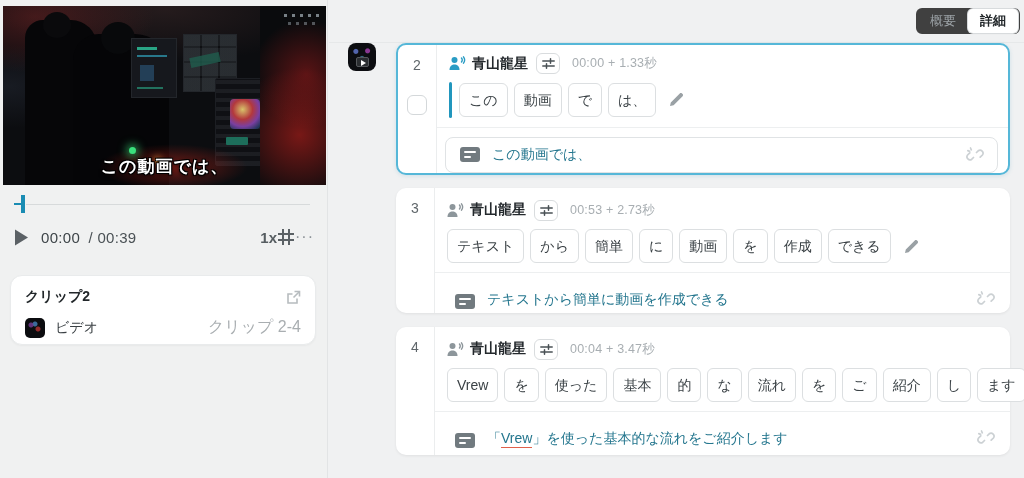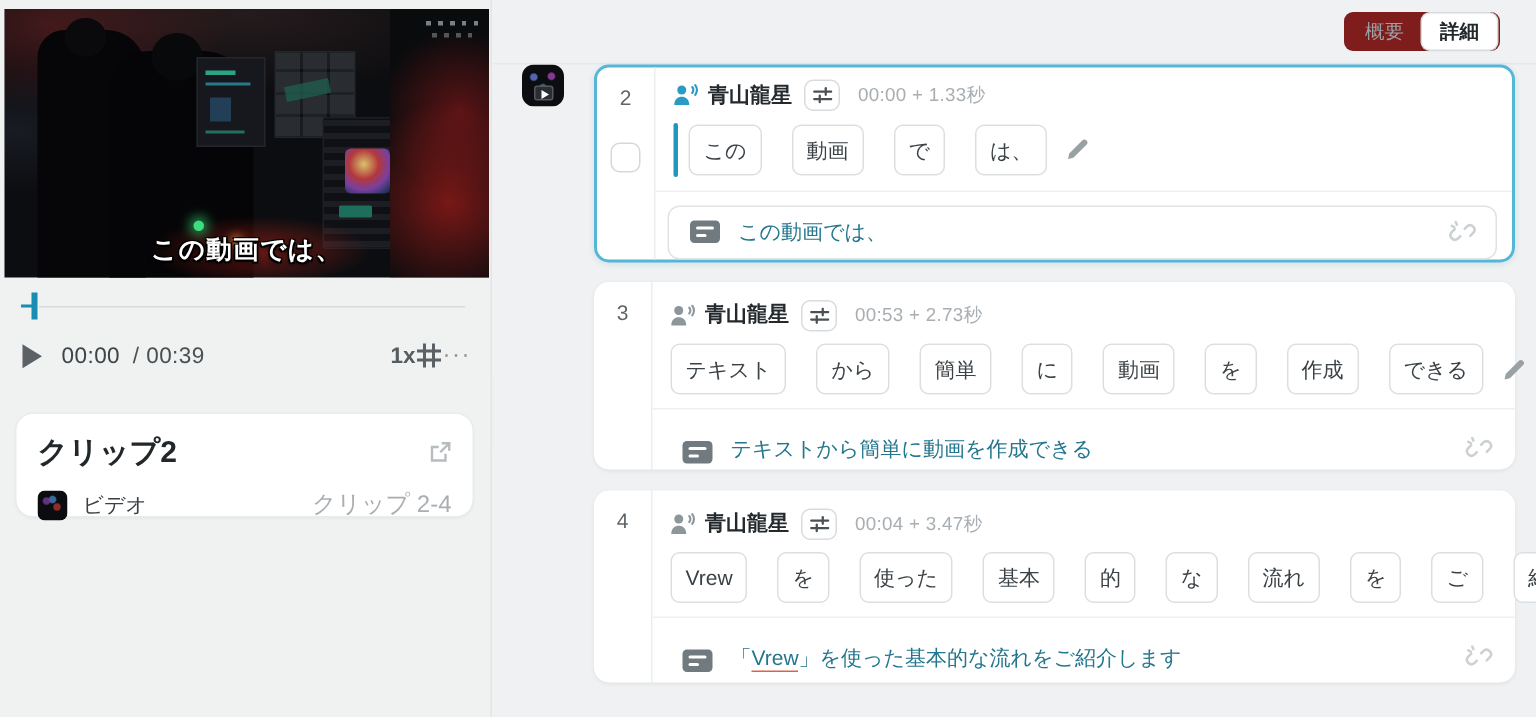--- a/index.html
+++ b/index.html
@@ -64,37 +64,37 @@
 
   .controls { position:absolute; left:14px; top:224px; width:300px; height:26px; display:flex; align-items:center; }
   .ctrl-time { margin-left:12px; font-size:15px; color:#3e4549; letter-spacing:.3px; }
   .ctrl-time .dur { color:#4a5155; margin-left:4px; }
   .ctrl-right { margin-left:auto; display:flex; align-items:center; }
   .speed { font-size:15px; font-weight:bold; color:#565d61; }
   .more-dots { font-size:16px; color:#8d9398; letter-spacing:1px; line-height:10px; }
 
   .clip-card { position:absolute; left:10px; top:275px; width:306px; height:70px; background:#fff; border:1px solid #e9ebec; border-radius:12px; box-shadow:0 1px 2px rgba(0,0,0,.04); padding:12px 14px; }
   .clip-card .row1 { display:flex; align-items:center; }
-  .clip-title { font-size:20px; font-weight:bold; color:#22272a; }
+  .clip-title { font-size:14px; font-weight:bold; color:#22272a; }
   .clip-card .row2 { display:flex; align-items:center; margin-top:11px; }
   .mini-thumb { width:20px; height:20px; border-radius:5px; background:#0b0c0f;
     background-image: radial-gradient(circle at 30% 35%, rgba(120,60,150,.8) 0 2px, transparent 3px),
                       radial-gradient(circle at 65% 55%, rgba(180,50,50,.8) 0 2px, transparent 3px),
                       radial-gradient(circle at 50% 30%, rgba(70,130,190,.8) 0 2px, transparent 3px); }
   .media-label { margin-left:10px; font-size:14px; color:#3a4044; }
   .range-label { margin-left:auto; font-size:16px; color:#a9aeb1; }
 
   
   .panel-handle { position:absolute; left:329px; top:247px; width:26px; height:58px; background:#e4e6e7; border-radius:6px 9px 9px 6px; display:flex; align-items:center; justify-content:center; cursor:pointer; }
 
   
   .right-panel { position:absolute; left:329px; top:0; width:695px; height:478px; background:#f0f1f2; }
   .top-divider { position:absolute; left:0; top:42px; width:695px; height:1px; background:#e6e8e9; }
 
-  .view-toggle { position:absolute; top:8px; right:24px; height:26px; background:#7f1d1d; border-radius:6px; display:flex; align-items:center; padding:2px; }
+  .view-toggle { position:absolute; top:8px; right:4px; height:26px; background:#404040; border-radius:6px; display:flex; align-items:center; padding:2px; }
   .seg { font-size:13px; padding:3px 12px; border-radius:5px; color:#9ba1a5; cursor:pointer; }
   .seg.active { background:#fff; color:#23282b; font-weight:bold; box-shadow:0 0 0 1px #d8dbdd, 0 1px 2px rgba(0,0,0,.06); }
 
   .sel-thumb { position:absolute; left:19px; top:43px; width:28px; height:28px; border-radius:8px; background:#0c0d11; overflow:hidden; cursor:pointer;
     background-image: radial-gradient(circle at 28% 30%, rgba(90,110,190,.9) 0 2px, transparent 3px),
                       radial-gradient(circle at 70% 28%, rgba(150,60,160,.9) 0 2px, transparent 3px),
                       radial-gradient(circle at 50% 55%, rgba(70,140,170,.7) 0 2px, transparent 3px); }
   .sel-thumb .play-overlay { position:absolute; left:8px; bottom:4px; width:13px; height:10px; background:#2a2d31; border-radius:2px; border:1px solid #55585c; }
   .sel-thumb .play-overlay::before { content:""; position:absolute; left:4px; top:2px; border-left:5px solid #fff; border-top:3px solid transparent; border-bottom:3px solid transparent; }
 
@@ -110,21 +110,21 @@
 
   .row-content { flex:1; display:flex; flex-direction:column; min-width:0; position:relative; }
   .hdr { display:flex; align-items:center; height:24px; margin:10px 0 0 12px; }
   .row-2 .hdr { margin-top:8px; }
   .speaker-name { margin-left:6px; font-size:14px; font-weight:bold; color:#24292d; }
   .tune-btn { margin-left:8px; width:24px; height:21px; border:1px solid #d9dcde; border-radius:6px; background:#fff; display:flex; align-items:center; justify-content:center; cursor:pointer; }
   .timing { margin-left:12px; font-size:12.5px; color:#a8aeb2; letter-spacing:.2px; }
 
   .words { display:flex; align-items:center; margin:7px 12px 0 12px; }
   .caret { width:3px; height:36px; background:#2196bd; border-radius:2px; margin-right:7px; flex:0 0 3px; }
-  .word-list { display:flex; align-items:center; gap:20px; flex-wrap:nowrap; }
+  .word-list { display:flex; align-items:center; gap:6px; flex-wrap:nowrap; }
   .word { border:1px solid #dcdfe1; border-radius:6px; padding:6px 9px; font-size:14px; color:#3b4246; line-height:20px; background:#fff; cursor:text; white-space:nowrap; }
   .pencil { margin-left:12px; flex:0 0 auto; cursor:pointer; }
 
   .content-divider { height:1px; background:#edeff0; margin-top:9px; }
   .sub-box { margin:9px 10px 0 8px; height:40px; border:1px solid #e0e3e5; border-radius:8px; display:flex; align-items:center; padding:0 12px 0 14px; cursor:pointer; }
   .sub-row { margin-top:0; height:37px; border-top:1px solid #edeff0; margin-top:9px; display:flex; align-items:flex-end; padding:0 14px 0 20px; cursor:pointer; }
   .sub-text { margin-left:12px; font-size:14px; color:#24768e; white-space:nowrap; overflow:hidden; }
   .sub-text .marked { border-bottom:2px solid #e0604a; padding-bottom:1px; }
   .unlink { margin-left:auto; flex:0 0 auto; }
 

